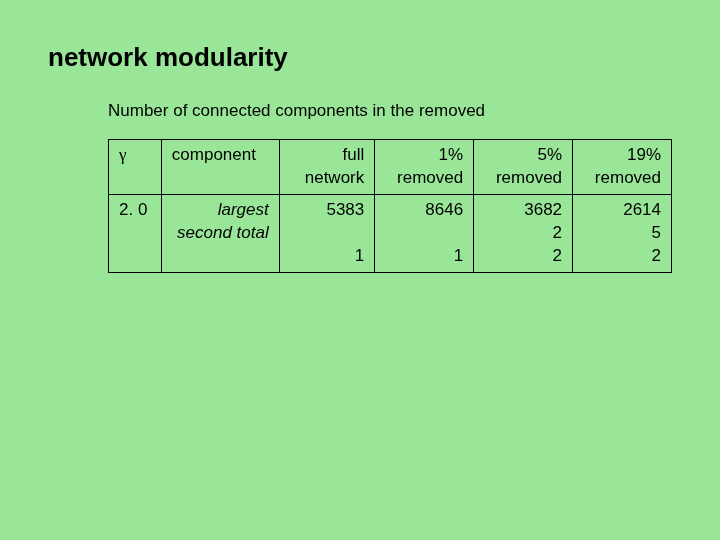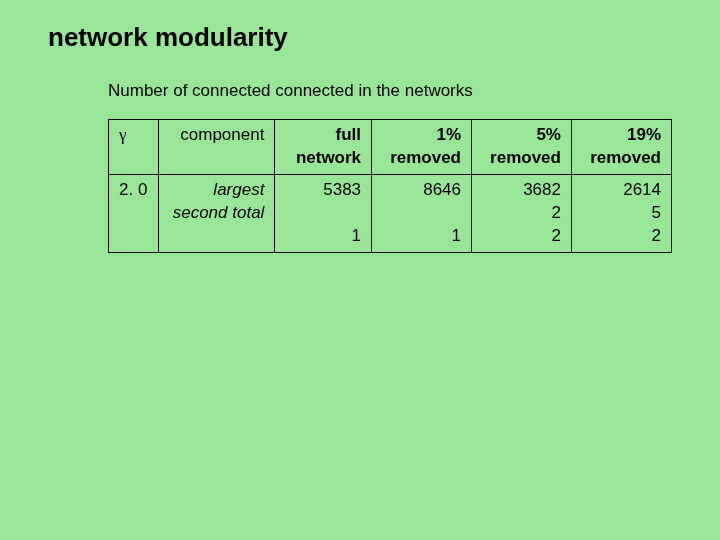--- a/index.html
+++ b/index.html
@@ -9,21 +9,21 @@
     height: 540px;
     background: #99e699;
     font-family: Arial, Helvetica, sans-serif;
     color: #000;
   }
   .slide {
     position: relative;
     width: 720px;
     height: 540px;
     box-sizing: border-box;
-    padding: 16px 48px;
+    padding: 36px 48px;
   }
   .title {
     font-size: 26px;
     font-weight: bold;
     margin: 6px 0 28px 0;
   }
   .subtitle {
     font-size: 17px;
     margin: 0 0 18px 60px;
   }
@@ -38,35 +38,35 @@
     border: 1px solid #000;
     padding: 4px 10px;
     vertical-align: top;
     line-height: 1.35;
   }
   th {
     font-weight: normal;
     text-align: left;
   }
   .col-gamma { width: 50px; }
-  .col-comp  { width: 110px; text-align: right; }
-  .col-nums  { width: 90px;  text-align: right; font-weight: bold; }
+  .col-comp  { width: 110px; text-align: left; }
+  .col-nums  { width: 90px;  text-align: right; }
   .comp-cell { text-align: right; font-style: italic; }
   .num-cell  { text-align: right; white-space: pre-line; }
   .gamma-cell { text-align: left; }
   .gamma-sym { font-family: "Times New Roman", serif; }
 </style>
 </head>
 <body>
 
 <div class="slide">
 
   <div class="title">network modularity</div>
 
-  <div class="subtitle">Number of connected connected in the networks</div>
+  <div class="subtitle">Number of connected components in the removed</div>
 
   <div class="table-wrap">
     <table>
       <thead>
         <tr>
           <th class="col-gamma gamma-sym">γ</th>
           <th class="col-comp">component</th>
           <th class="col-nums">full network</th>
           <th class="col-nums">1% removed</th>
           <th class="col-nums">5% removed</th>

